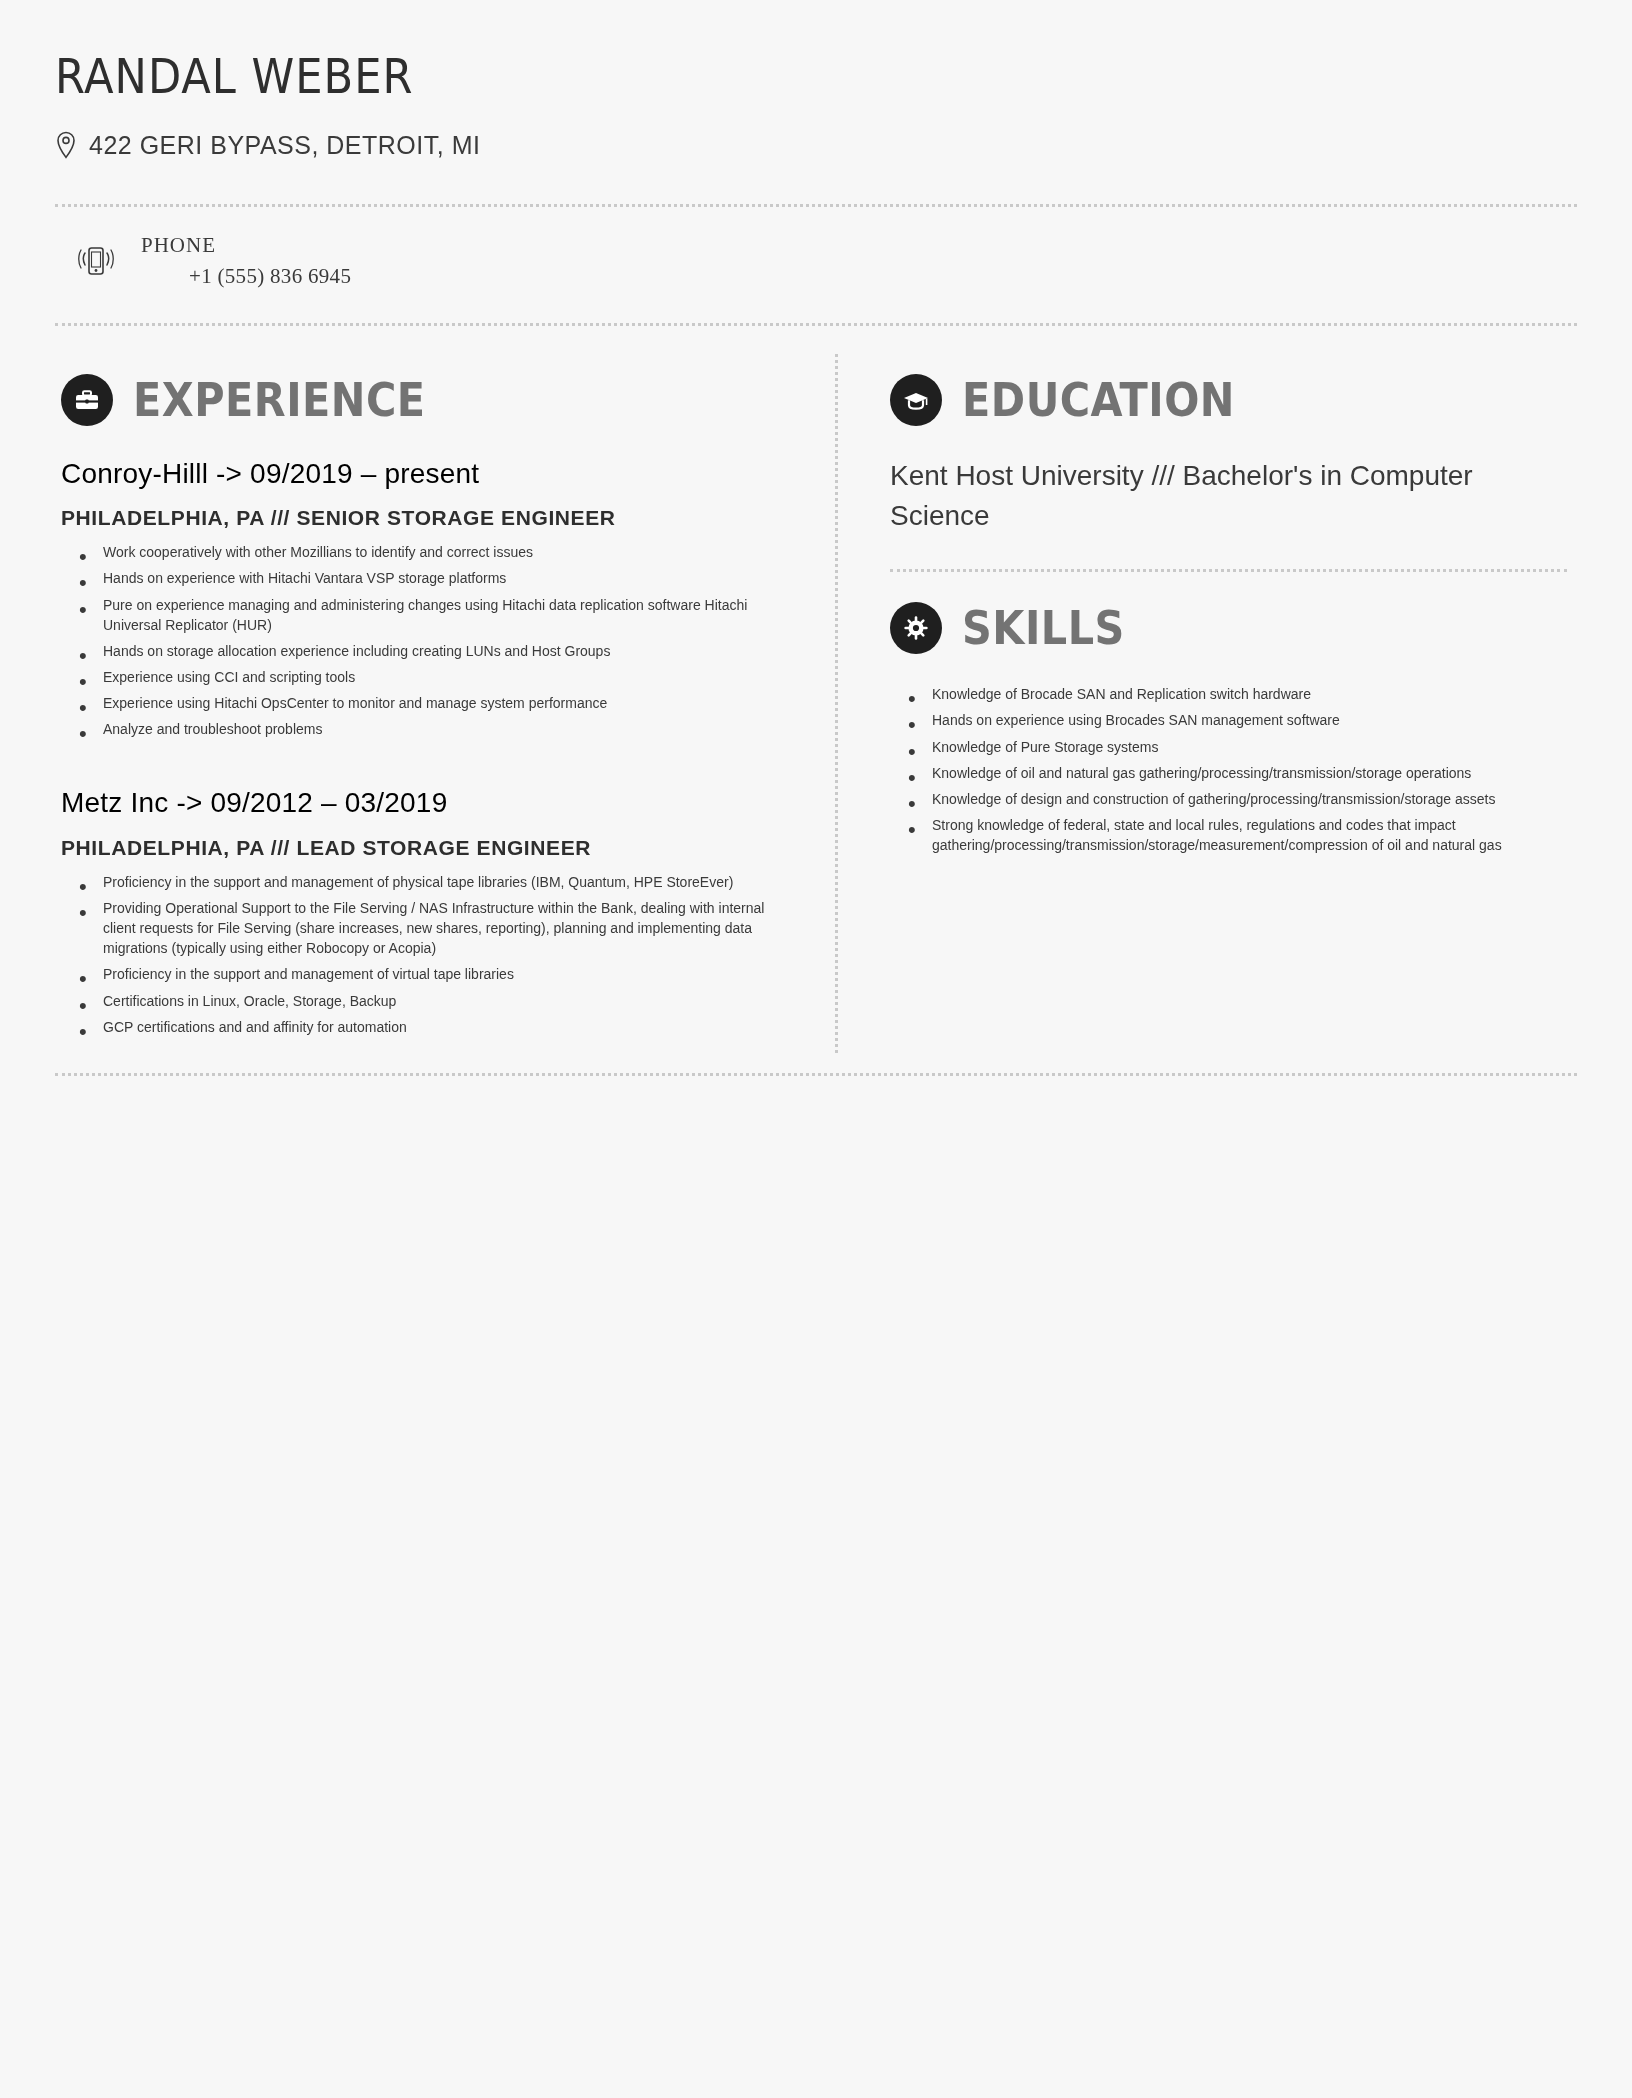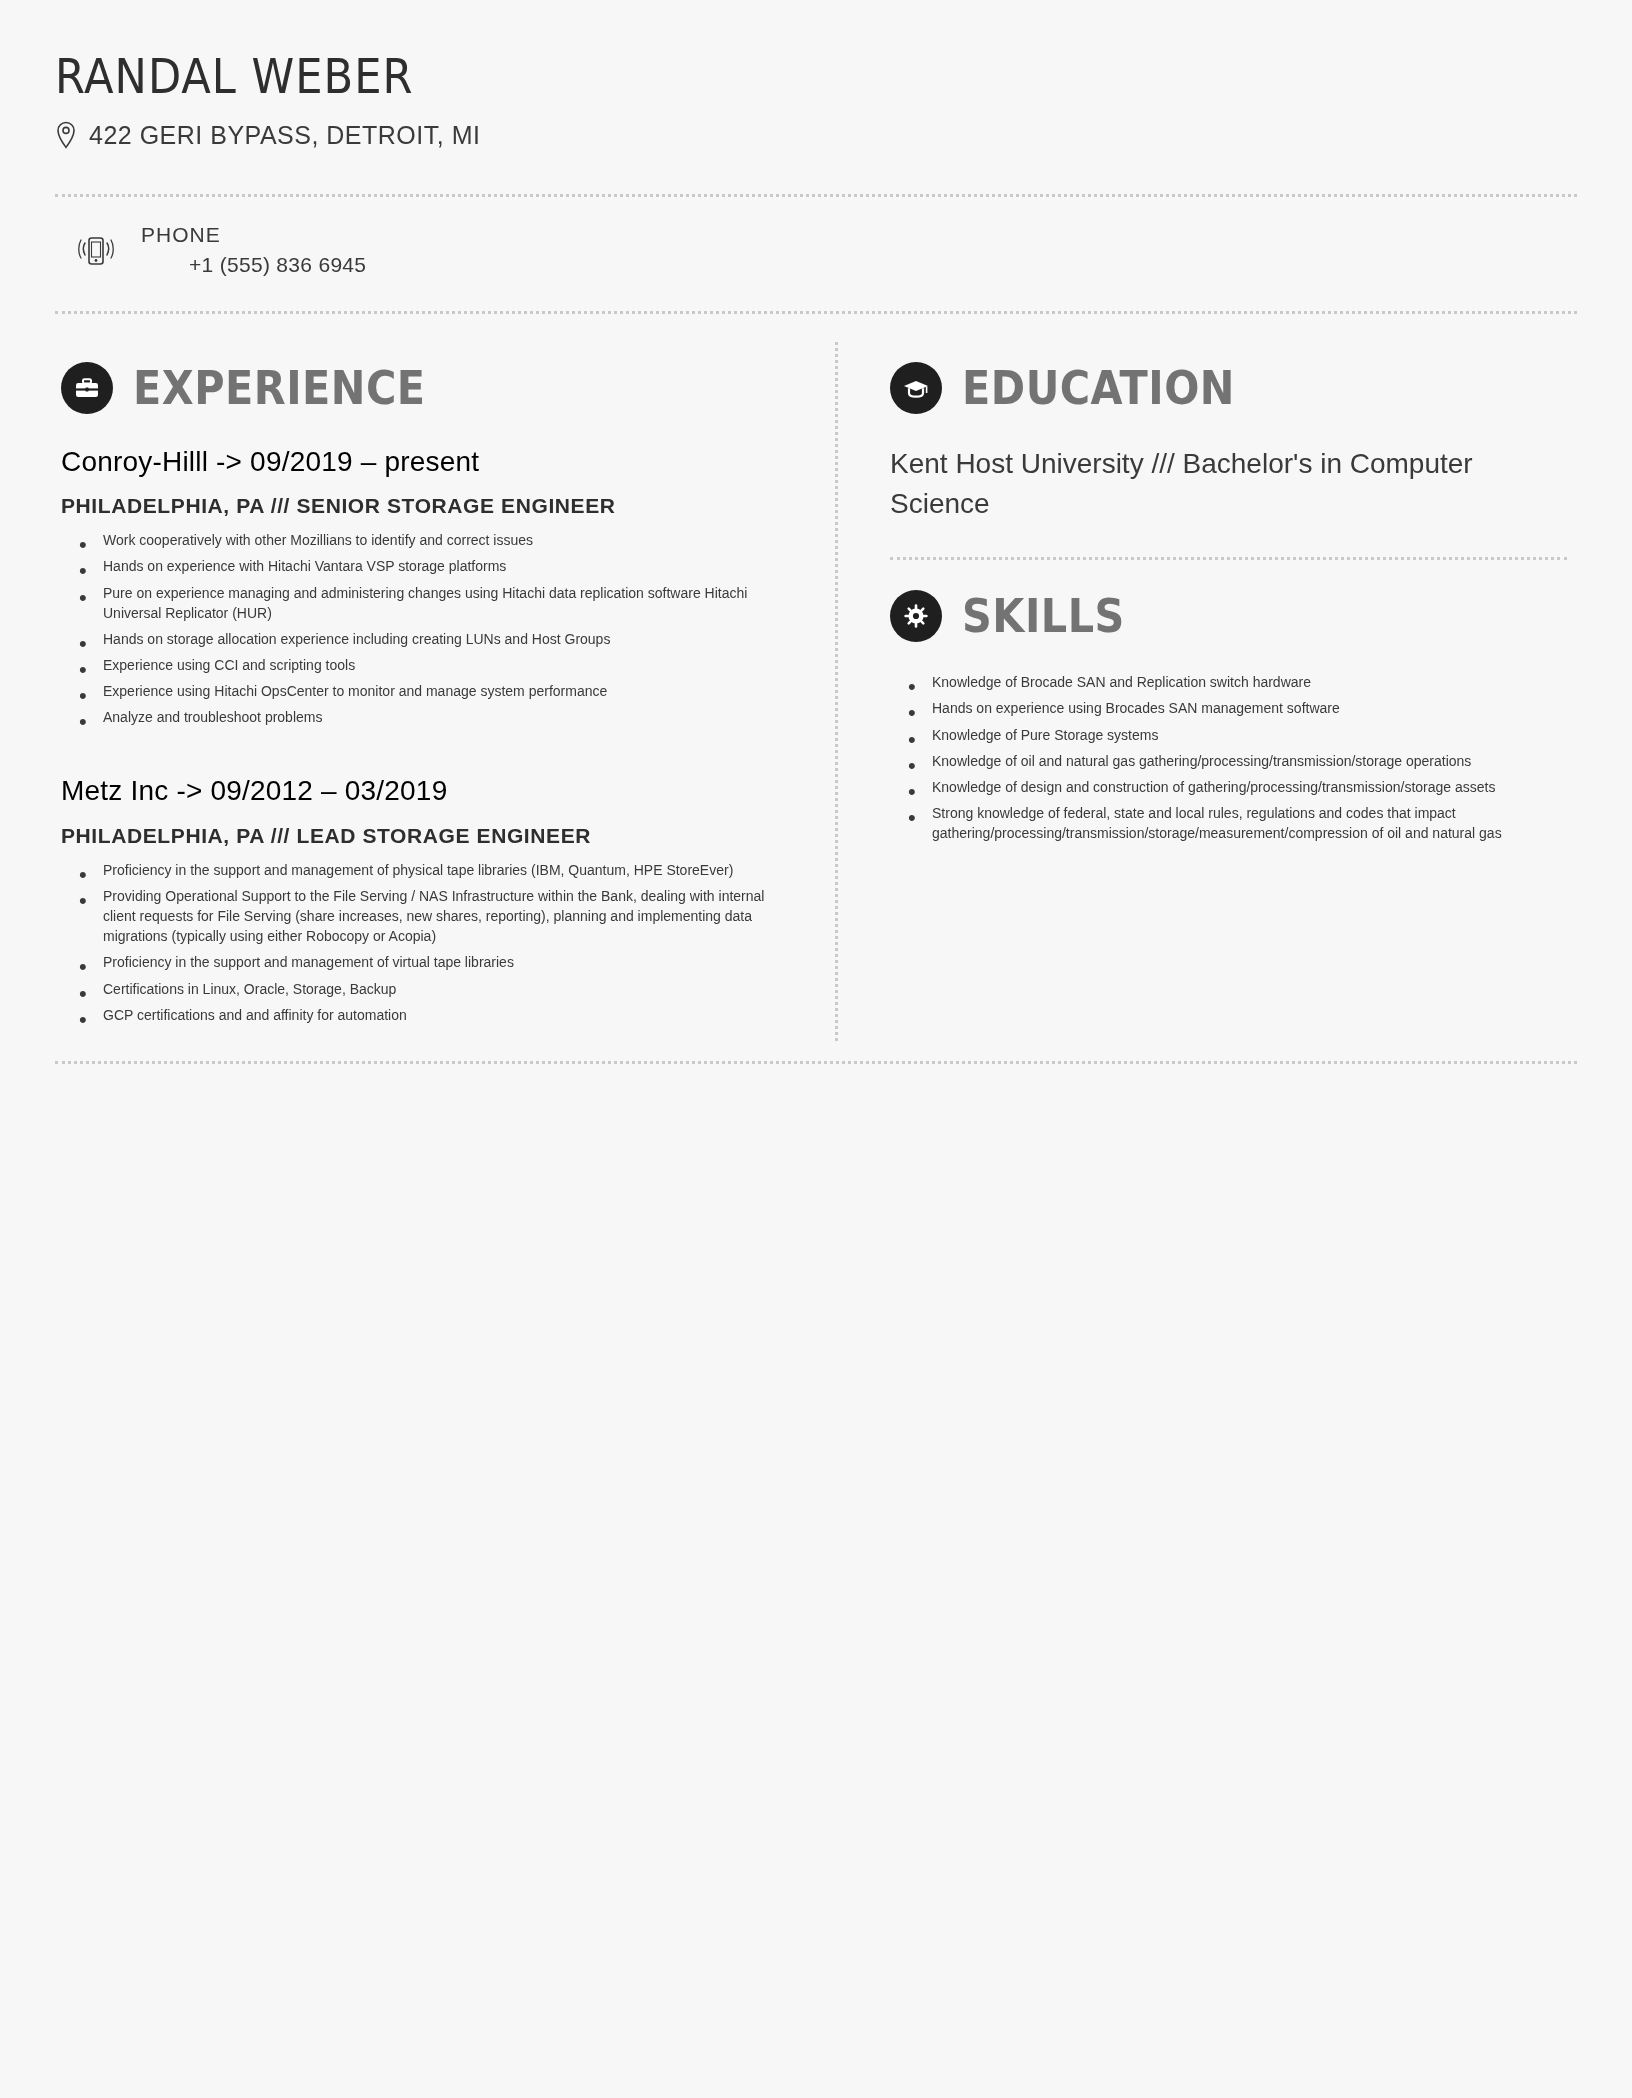--- a/index.html
+++ b/index.html
@@ -34,21 +34,21 @@
     letter-spacing: 1px;
     color: #2e2e2e;
     margin: 0 0 8px 0;
     line-height: 1.1;
     text-transform: uppercase;
   }
   .addr-row {
     display: flex;
     align-items: center;
     gap: 12px;
-    margin-top: 18px;
+    margin-top: 28px;
   }
   .addr-text {
     font-size: 25px;
     letter-spacing: 0.5px;
     color: #3a3a3a;
     text-transform: uppercase;
   }
   .pin-icon svg { display: block; }
 
   .dotted-hr {
@@ -56,20 +56,21 @@
     border-top: 3px dotted #c9c9c9;
     margin: 24px 0 0 0;
     height: 0;
   }
 
   .contact-block {
     display: flex;
     align-items: flex-start;
     gap: 22px;
     padding: 26px 0 0 18px;
+    font-family: Liberation Serif, serif;
   }
   .contact-icon { padding-top: 6px; }
   .contact-label {
     font-size: 21px;
     letter-spacing: 1px;
     color: #3a3a3a;
     text-transform: uppercase;
     margin-bottom: 6px;
   }
   .contact-value {

